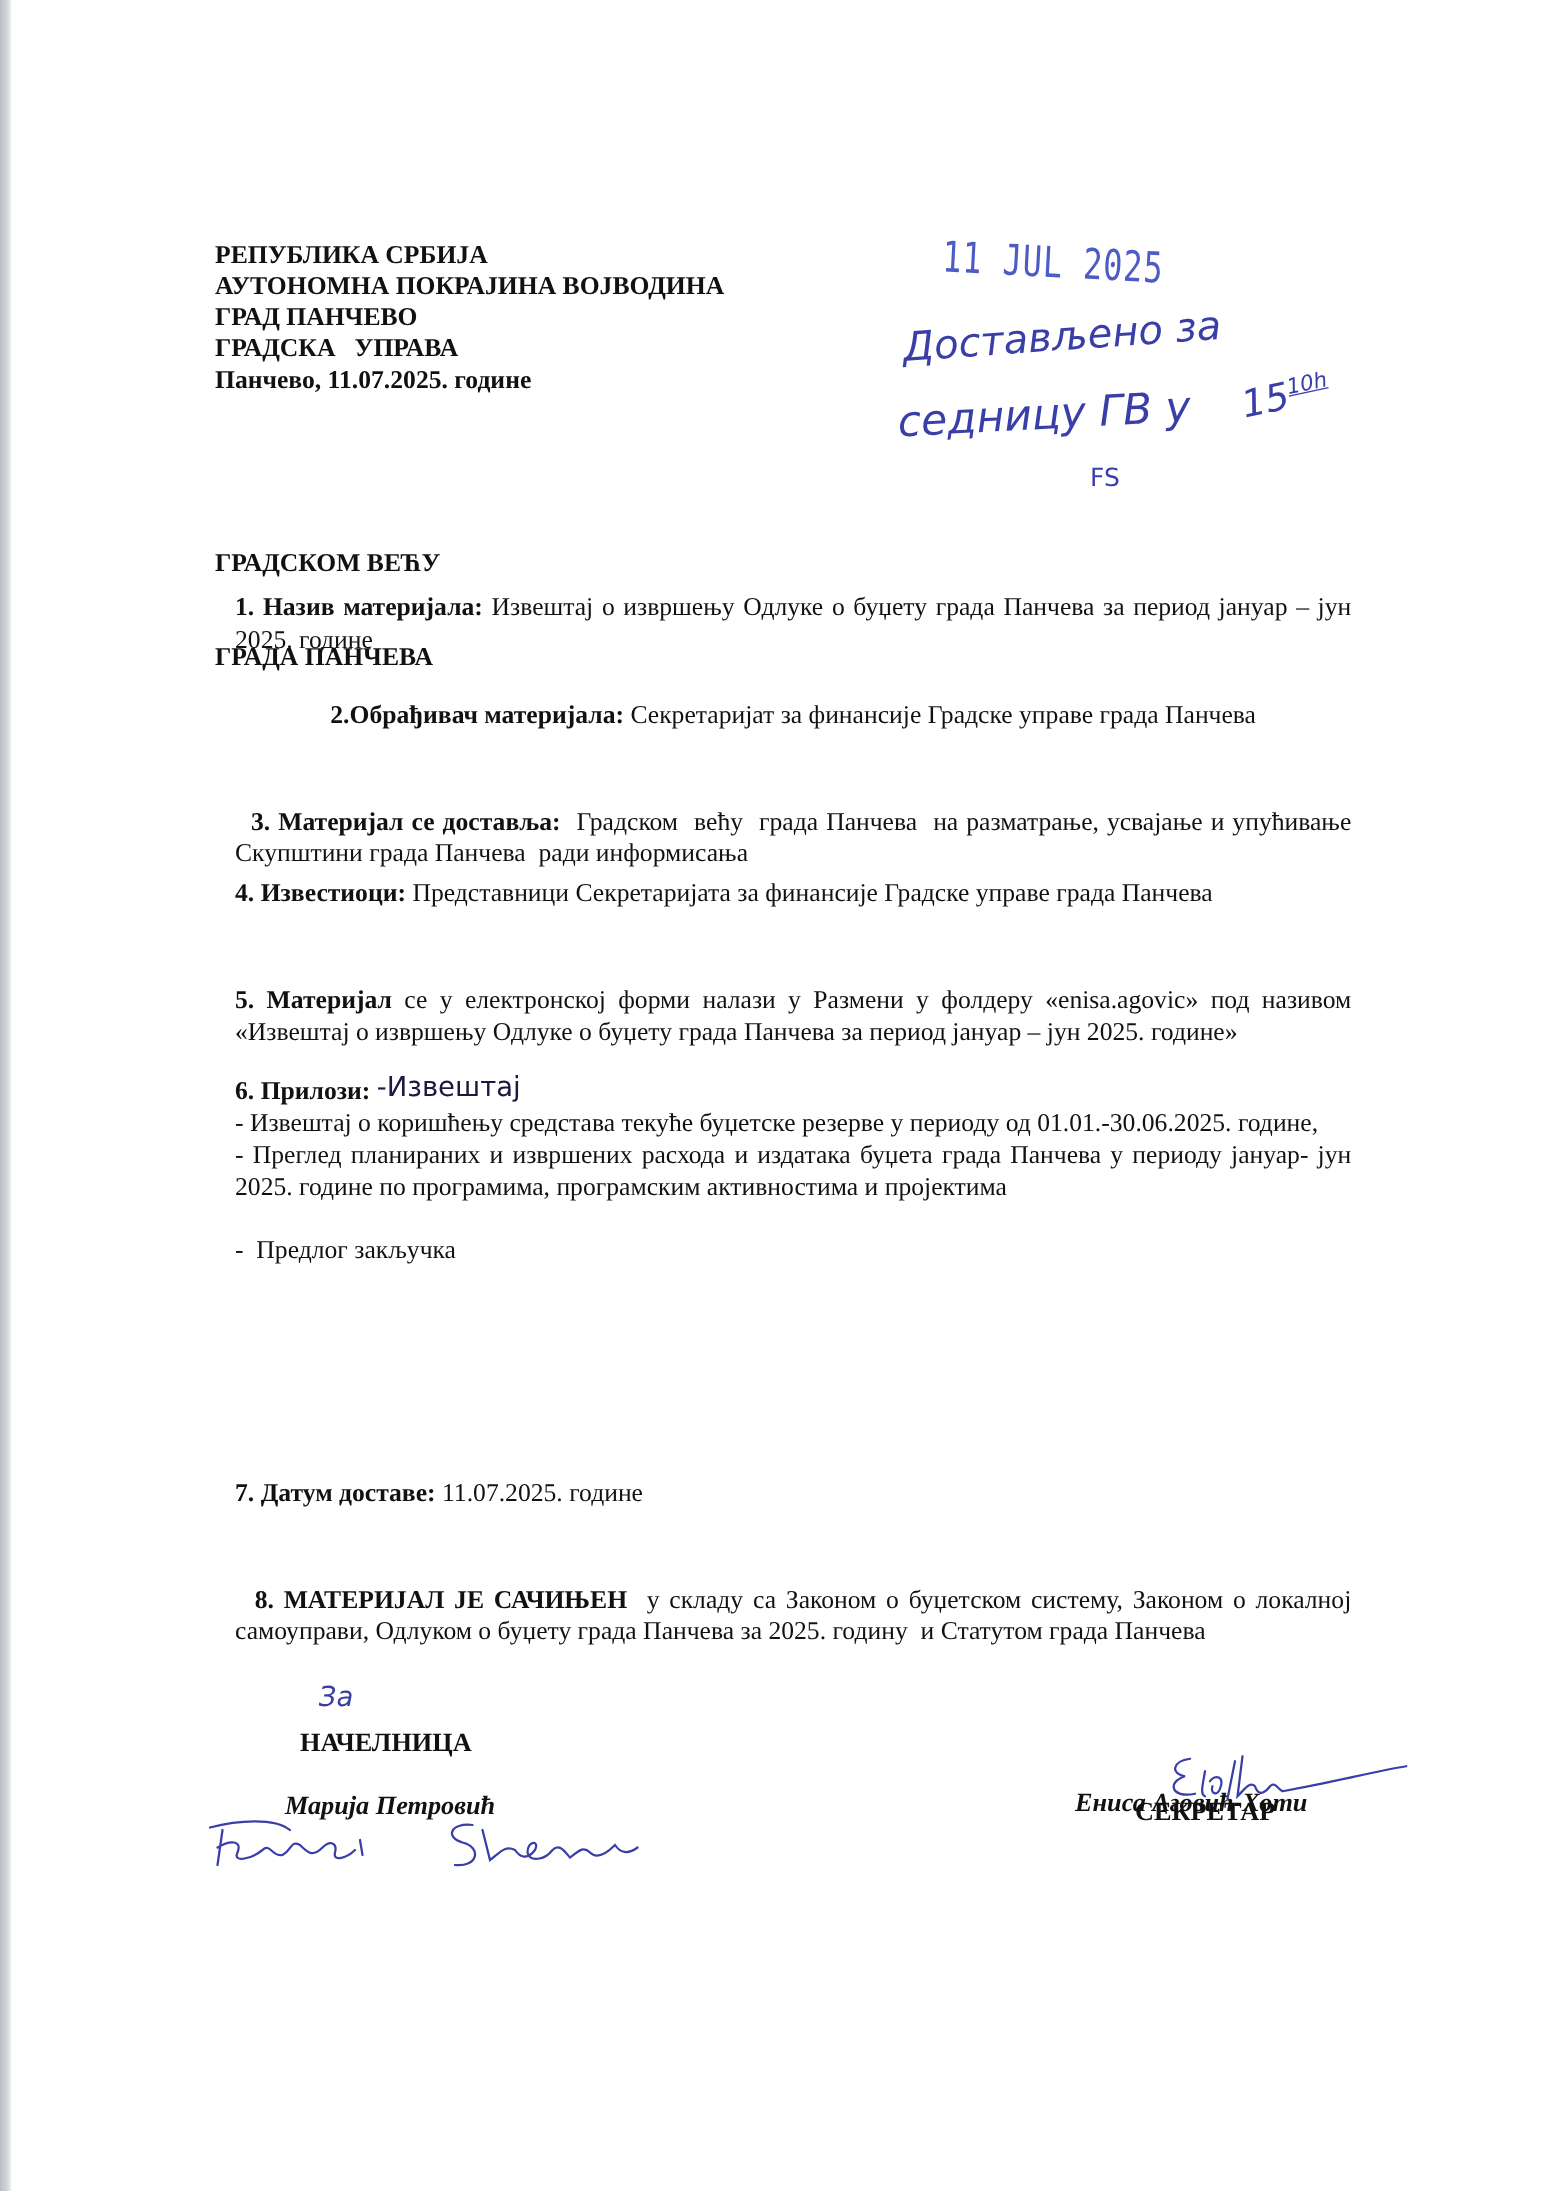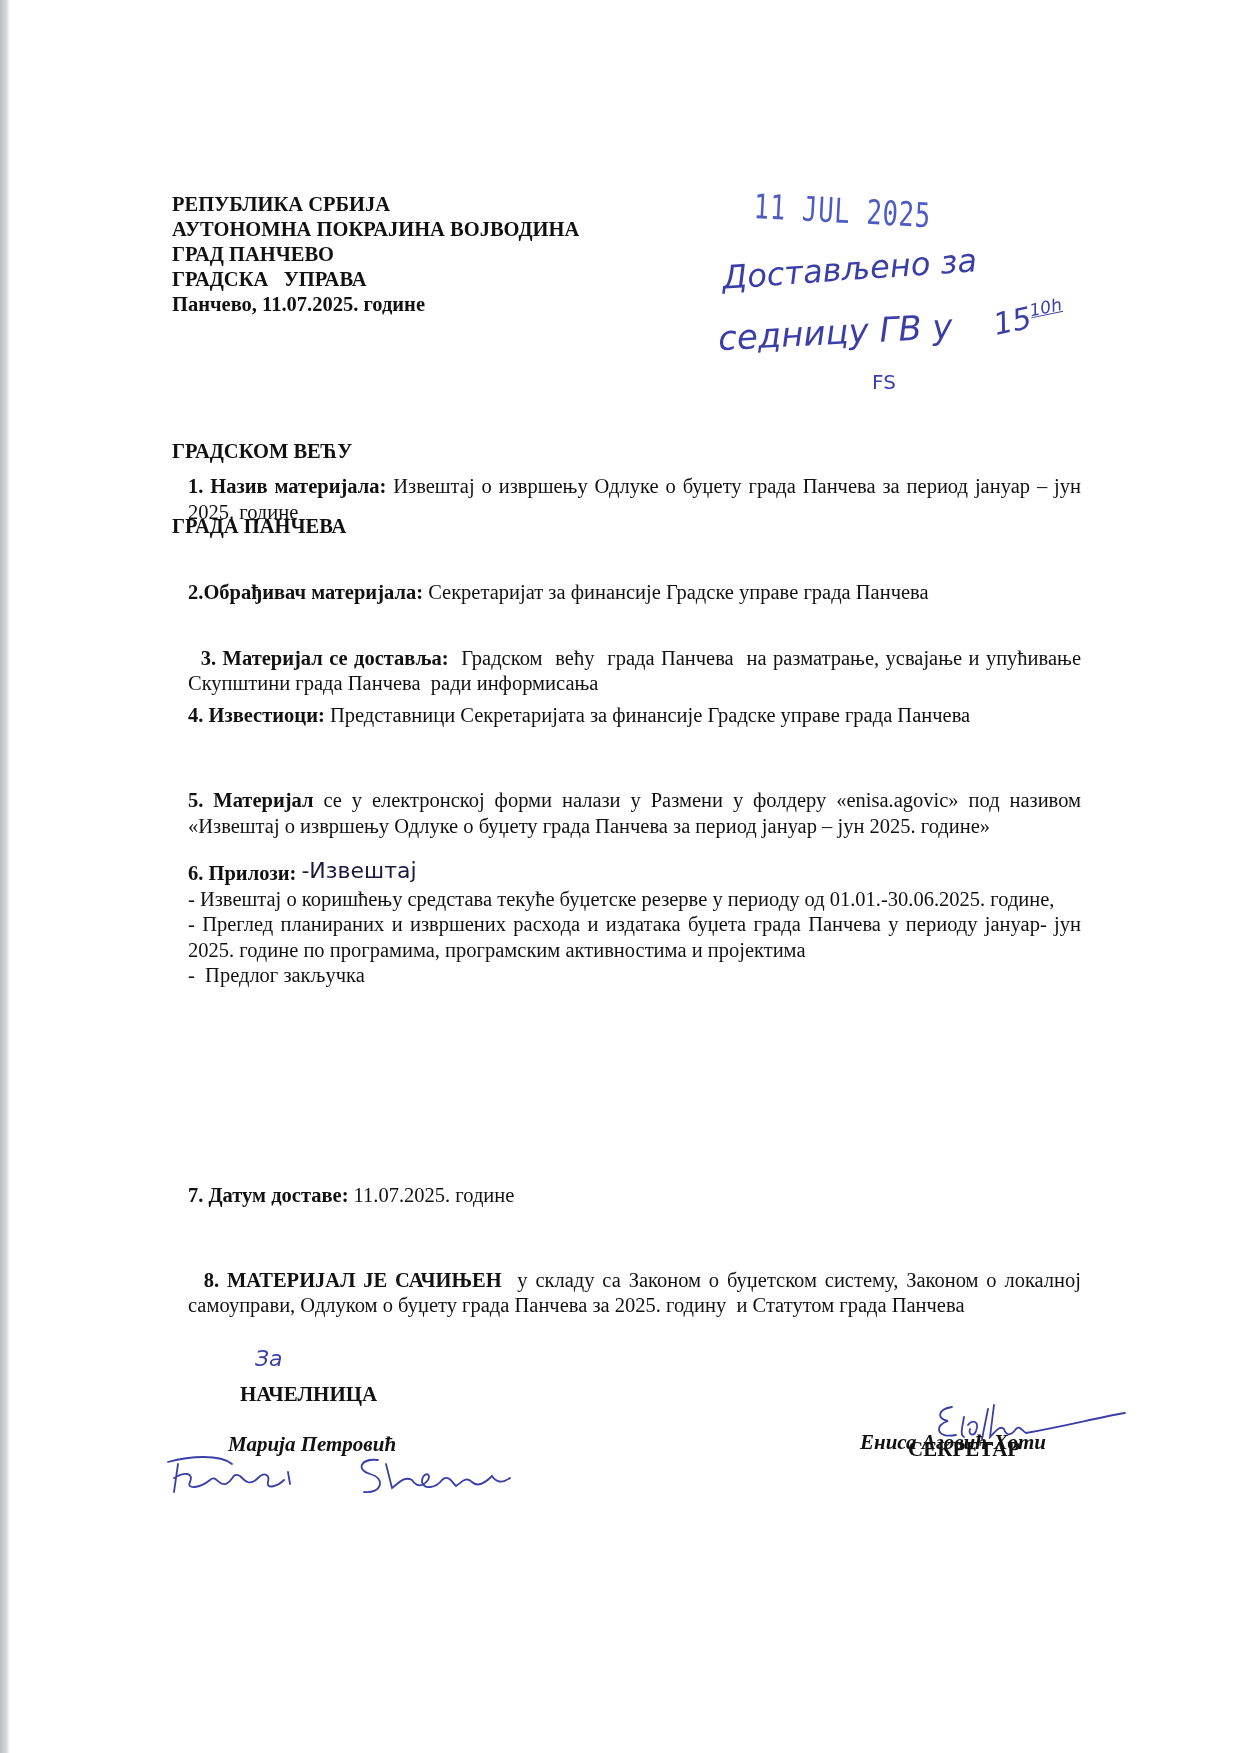--- a/index.html
+++ b/index.html
@@ -53,21 +53,21 @@
 
 <div class="hdr" style="top:389px; white-space:pre;">
   <div>ГРАДСКОМ  ВЕЋУ</div>
   <div>ГРАДА  ПАНЧЕВА</div>
 </div>
 
 <div class="block just" style="top:474px;">
   <span class="lbl">1. Назив материјала:</span><span> Извештај о извршењу Одлуке о буџету града Панчева за период  јануар – јун 2025. године</span>
 </div>
 
-<div class="block" style="top:580px; white-space:nowrap;">
+<div class="block" style="top:560px; white-space:nowrap;text-align:center;">
   <span class="lbl">2.Обрађивач материјала:</span><span> Секретаријат за финансије Градске управе града Панчева</span>
 </div>
 
 <div class="block just" style="top:620px; white-space:pre-wrap;">
   <span class="lbl">3. Материјал се доставља:</span><span>  Градском  већу  града Панчева  на разматрање, усвајање и упућивање Скупштини града Панчева  ради информисања</span>
 </div>
 
 <div class="block just" style="top:703px;">
   <span class="lbl">4. Известиоци:</span><span> Представници Секретаријата за финансије Градске управе града Панчева</span>
 </div>
@@ -76,21 +76,21 @@
   <span class="lbl">5. Материјал</span><span> се у електронској форми налази у Размени у фолдеру «enisa.agovic» под називом  «Извештај о извршењу Одлуке о буџету града Панчева за  период јануар – јун 2025. године»</span>
 </div>
 
 <div class="block" style="top:860px;">
   <div>
     <span class="lbl">6. Прилози:</span>
     <span class="hand" style="position:relative; font-size:22px; font-style:normal; color:#1a1a40; top:-2px;">-Извештај</span>
   </div>
   <div class="just">- Извештај о коришћењу средстава текуће буџетске резерве у периоду од 01.01.-30.06.2025. године,</div>
   <div class="just">- Преглед планираних и извршених расхода и издатака буџета града Панчева у периоду јануар- јун 2025. године по програмима, програмским активностима и пројектима</div>
-  <div style="white-space:pre;">-  Предлог закључка</div>
+  <div style="white-space:pre;margin-top:25px;">-  Предлог закључка</div>
 </div>
 
 <div class="block" style="top:1183px;">
   <span class="lbl">7. Датум доставе:</span><span> 11.07.2025. године</span>
 </div>
 
 <div class="block just" style="top:1242px; white-space:pre-wrap;">
   <span class="lbl">8. МАТЕРИЈАЛ ЈЕ САЧИЊЕН</span><span>  у складу са Законом о буџетском систему, Законом о локалној самоуправи, Одлуком о буџету града Панчева за 2025. годину  и Статутом града Панчева</span>
 </div>
 

